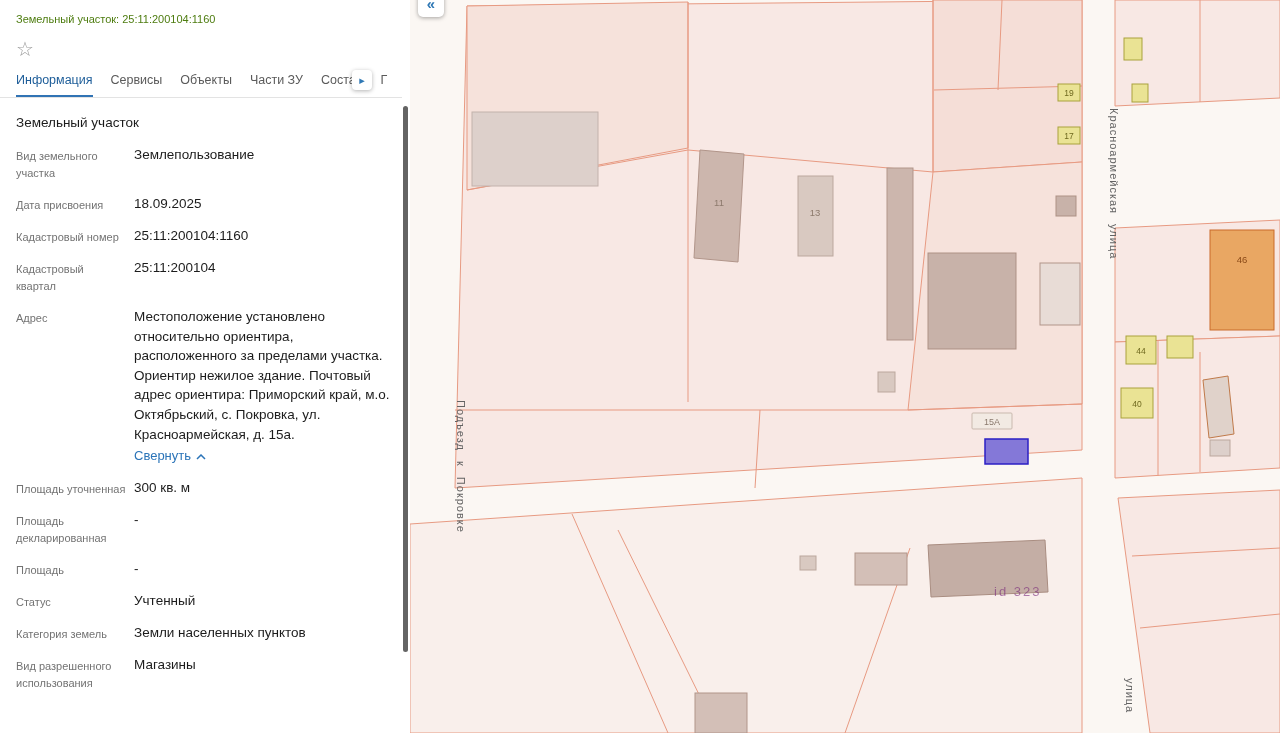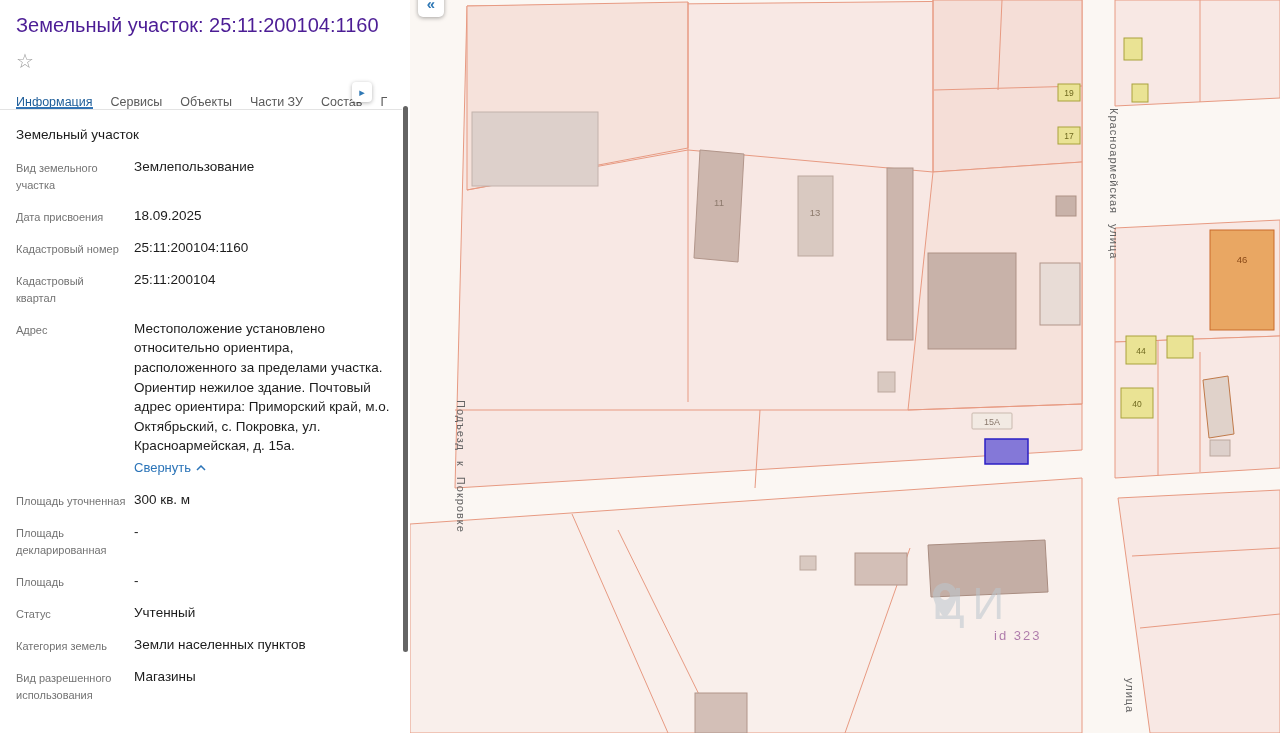--- a/index.html
+++ b/index.html
@@ -2,27 +2,27 @@
 <html><head>
 <meta charset="utf-8">
 <style>
   * { box-sizing: border-box; }
   html,body { margin:0; padding:0; }
   body { font-family:"Liberation Sans", sans-serif; background:#fff; }
   .app { position:relative; width:1280px; height:733px; overflow:hidden; background:#fff; }
 
   
   .panel { position:absolute; left:0; top:0; width:410px; height:733px; background:#fff; z-index:5; overflow:hidden; }
-  .panel-title { padding:12px 18px 0 16px; font-size:20px; color:#4c1d95; line-height:1.3; }
+  .panel-title { padding:12px 18px 0 16px; font-size:11px; color:#4d7c0f; line-height:1.3; }
   .star-row { padding:13px 16px 2px; }
   .star-btn { background:none; border:none; padding:0; font-size:20px; color:#9d9d9d; cursor:pointer; line-height:1; }
 
   .tabs { position:relative; display:flex; gap:18px; align-items:flex-end; padding:10px 0 0 16px; height:36px;
           border-bottom:1px solid #e3e3e3; width:402px; overflow:hidden; white-space:nowrap; }
-  .tab { position:relative; flex:0 0 auto; font-size:12.5px; color:#5a5a5a; cursor:pointer; }
+  .tab { position:relative; flex:0 0 auto; font-size:12.5px; color:#5a5a5a; padding-bottom:10px; cursor:pointer; }
   .tab.active { color:#1d5d99; }
   .tab.active::after { content:""; position:absolute; left:0; right:0; bottom:-1px; height:3px; background:#3173b4; }
   .tabs-more-btn { position:absolute; left:352px; top:8px; width:20px; height:20px; border:none; border-radius:4px;
           background:#fff; box-shadow:0 1px 4px rgba(0,0,0,.3); color:#2f78b5; font-size:11px; line-height:20px;
           text-align:center; cursor:pointer; z-index:2; padding:0; }
 
   .fields { padding:15px 20px 0 16px; }
   .field { display:flex; margin-bottom:12px; }
   .field-label { flex:0 0 118px; width:118px; font-size:11px; color:#737373; line-height:1.55; padding-top:3px; padding-right:8px; }
   .field-value { flex:1; font-size:13.5px; color:#1c1c1c; line-height:1.45; }
@@ -222,23 +222,17 @@
       <text x="731" y="354" class="num-olive">44</text>
       <text x="727" y="407" class="num-olive">40</text>
       <text x="832" y="263" class="num-orange">46</text>
 
       <text x="47" y="400" class="street" transform="rotate(90 47 400)">Подъезд к Покровке</text>
       <text x="700" y="108" class="street" transform="rotate(90 700 108)">Красноармейская улица</text>
       <text x="716" y="678" class="street" transform="rotate(90 716 678)">улица</text>
     </svg>
 
     <div class="watermark">
-      <div class="wm-row">
-        <svg width="26" height="38">
-          <path d="M13,1 C6,1 1,6.5 1,13 C1,22 13,37 13,37 C13,37 25,22 25,13 C25,6.5 20,1 13,1 Z M13,18 A5,5 0 1 1 13,8 A5,5 0 1 1 13,18 Z" fill="#bcc7ce"></path>
-        </svg>
-        <span>ЦИ</span>
-      </div>
       <div class="wm-sub">id 323</div>
     </div>
   </div>
 
 </div>
 
 </body></html>

